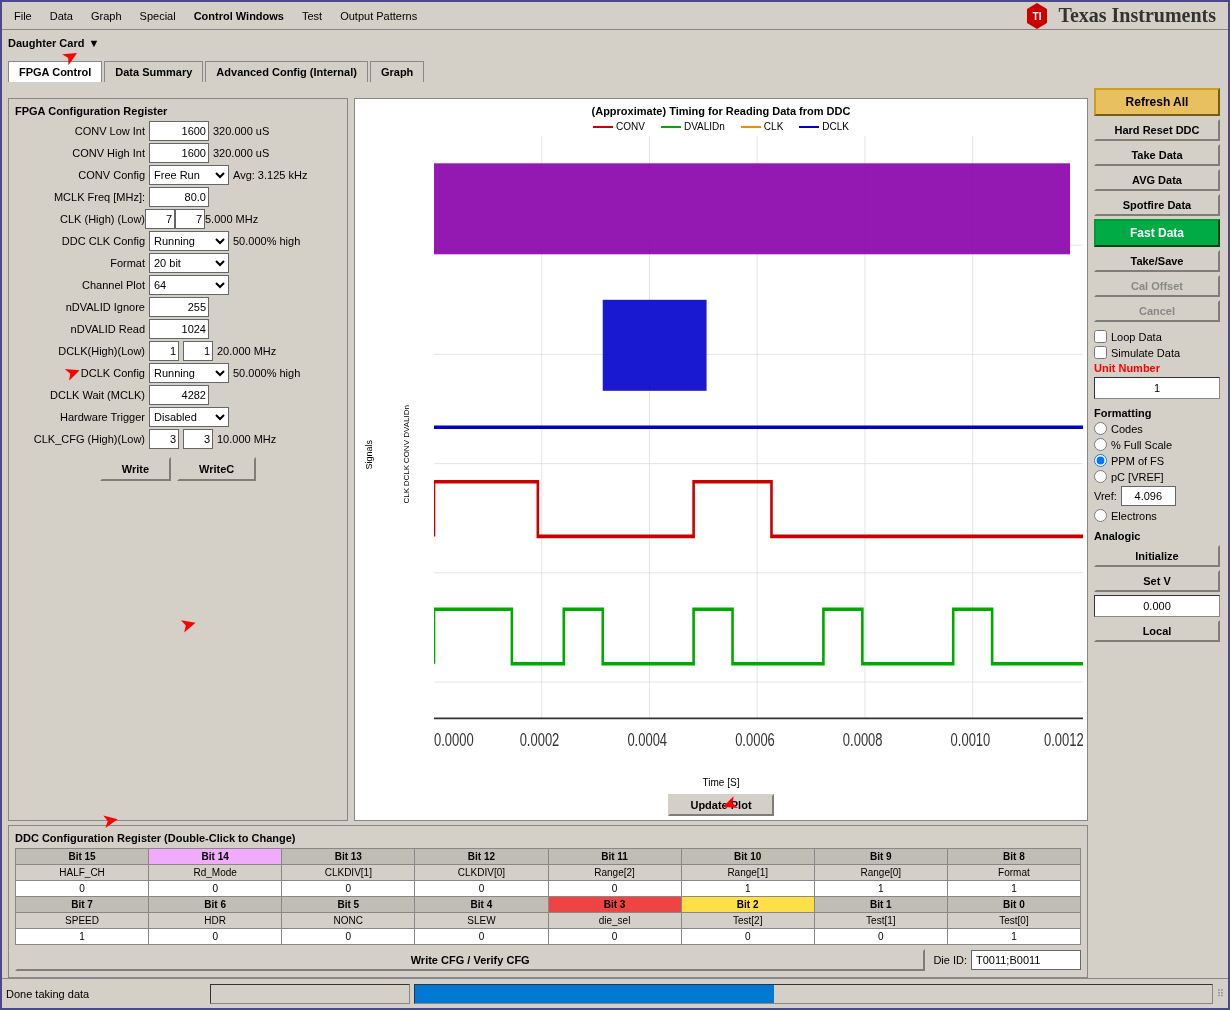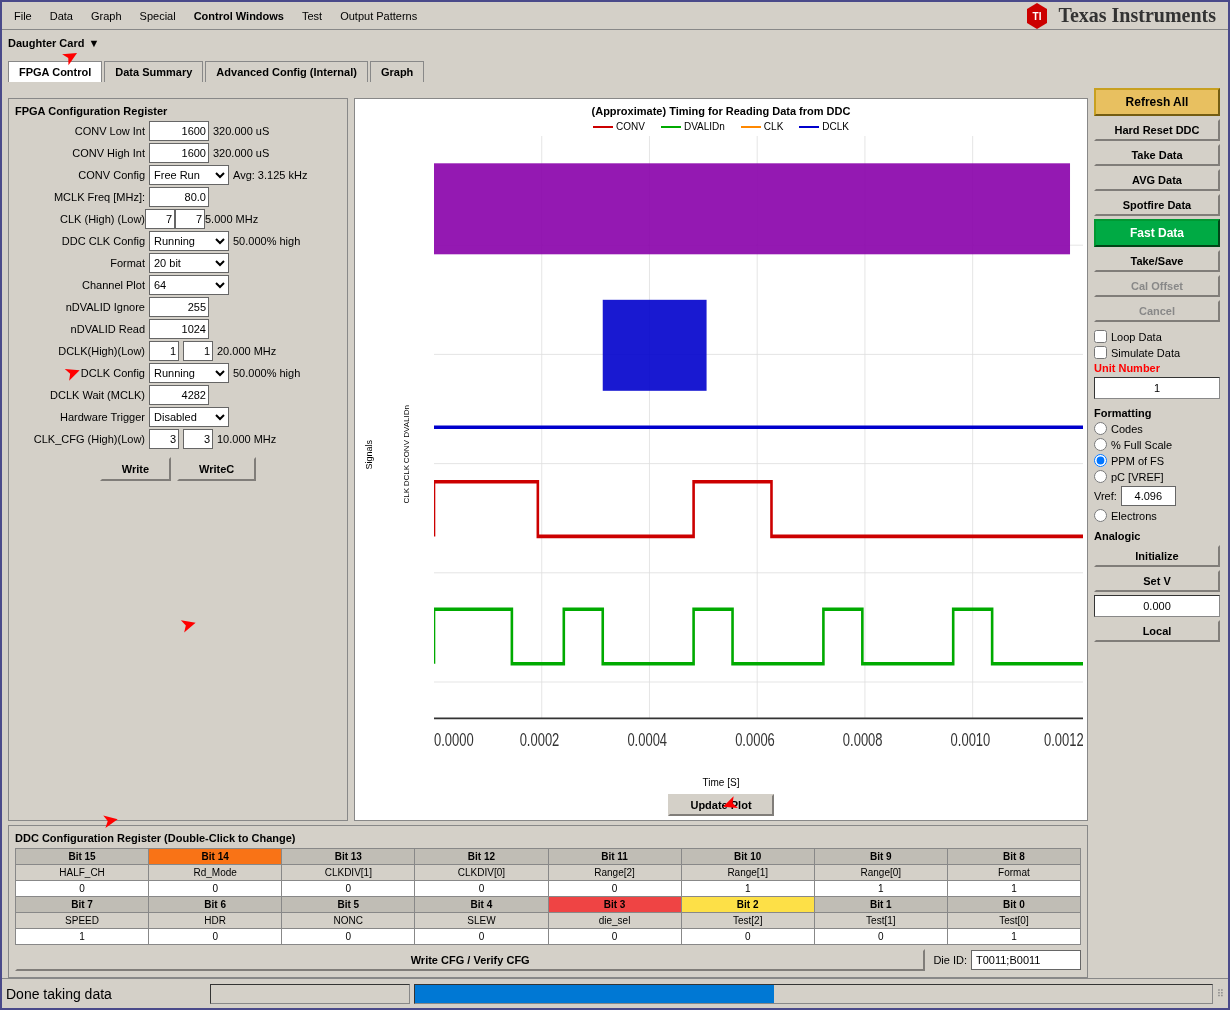--- a/index.html
+++ b/index.html
@@ -239,21 +239,21 @@
           </div>
         </div>
       </div>
 
       <div style="border:1px solid #888; padding:6px; background:#d4d0c8;">
         <div style="font-size:11px; font-weight:bold; margin-bottom:4px;">DDC Configuration Register (Double-Click to Change)</div>
         <table style="border-collapse:collapse; width:100%; font-size:10px;">
           <tbody>
               <tr>
             <th style="border:1px solid #888; padding:2px 4px; background:#c0bdb5; font-weight:bold; min-width:70px;">Bit 15</th>
-            <th style="border:1px solid #888; padding:2px 4px; background:#f97316; font-weight:bold; min-width:70px;">Bit 14</th>
+            <th style="border:1px solid #888; padding:2px 4px; background:#f0abfc; font-weight:bold; min-width:70px;">Bit 14</th>
             <th style="border:1px solid #888; padding:2px 4px; background:#c0bdb5; font-weight:bold; min-width:70px;">Bit 13</th>
             <th style="border:1px solid #888; padding:2px 4px; background:#c0bdb5; font-weight:bold; min-width:70px;">Bit 12</th>
             <th style="border:1px solid #888; padding:2px 4px; background:#c0bdb5; font-weight:bold; min-width:70px;">Bit 11</th>
             <th style="border:1px solid #888; padding:2px 4px; background:#c0bdb5; font-weight:bold; min-width:70px;">Bit 10</th>
             <th style="border:1px solid #888; padding:2px 4px; background:#c0bdb5; font-weight:bold; min-width:70px;">Bit 9</th>
             <th style="border:1px solid #888; padding:2px 4px; background:#c0bdb5; font-weight:bold; min-width:70px;">Bit 8</th>
           </tr>
           <tr>
             <td style="border:1px solid #888; padding:2px 4px; text-align:center;">HALF_CH</td>
             <td style="border:1px solid #888; padding:2px 4px; text-align:center;">Rd_Mode</td>
@@ -377,21 +377,21 @@
       <div style="font-size:11px; font-weight:bold;">Analogic</div>
       <button style="width:100%; padding:3px 4px; border:2px outset #d4d0c8; background:#d4d0c8; cursor:pointer; font-size:11px; font-weight:bold;">Initialize</button>
       <button style="width:100%; padding:3px 4px; border:2px outset #d4d0c8; background:#d4d0c8; cursor:pointer; font-size:11px; font-weight:bold;">Set V</button>
       <input type="text" value="0.000" style="width: 100%; height: 22px; border: 1px inset rgb(136, 136, 136); background: white; text-align: center; font-size: 11px;">
       <button style="width:100%; padding:3px 4px; border:2px outset #d4d0c8; background:#d4d0c8; cursor:pointer; font-size:11px; font-weight:bold;">Local</button>
     </div>
 
   </div>
 
   <div style="position:absolute; bottom:0; left:0; right:0; height:30px; background:#d4d0c8; border-top:1px solid #888; display:flex; align-items:center; padding:0 4px; gap:4px;">
-    <span style="font-size:14px; min-width:200px;">Done taking data</span>
+    <span style="font-size:11px; min-width:200px;">Done taking data</span>
     <div style="width:200px; height:20px; border:1px inset #888; background:#d4d0c8;"></div>
     <div style="flex:1; height:20px; border:1px inset #888; background:#d4d0c8; position:relative; overflow:hidden;">
       <div style="height:100%; background:#0078d4; width:45%;"></div>
     </div>
     <div style="font-size:10px; color:#888;">⠿</div>
   </div>
 
   <div style="position:absolute; top:42px; left:60px; color:red; font-size:20px; transform:rotate(-30deg);">➤</div>
 
   <div style="position:absolute; top:358px; left:62px; color:red; font-size:20px; transform:rotate(-20deg);">➤</div>

